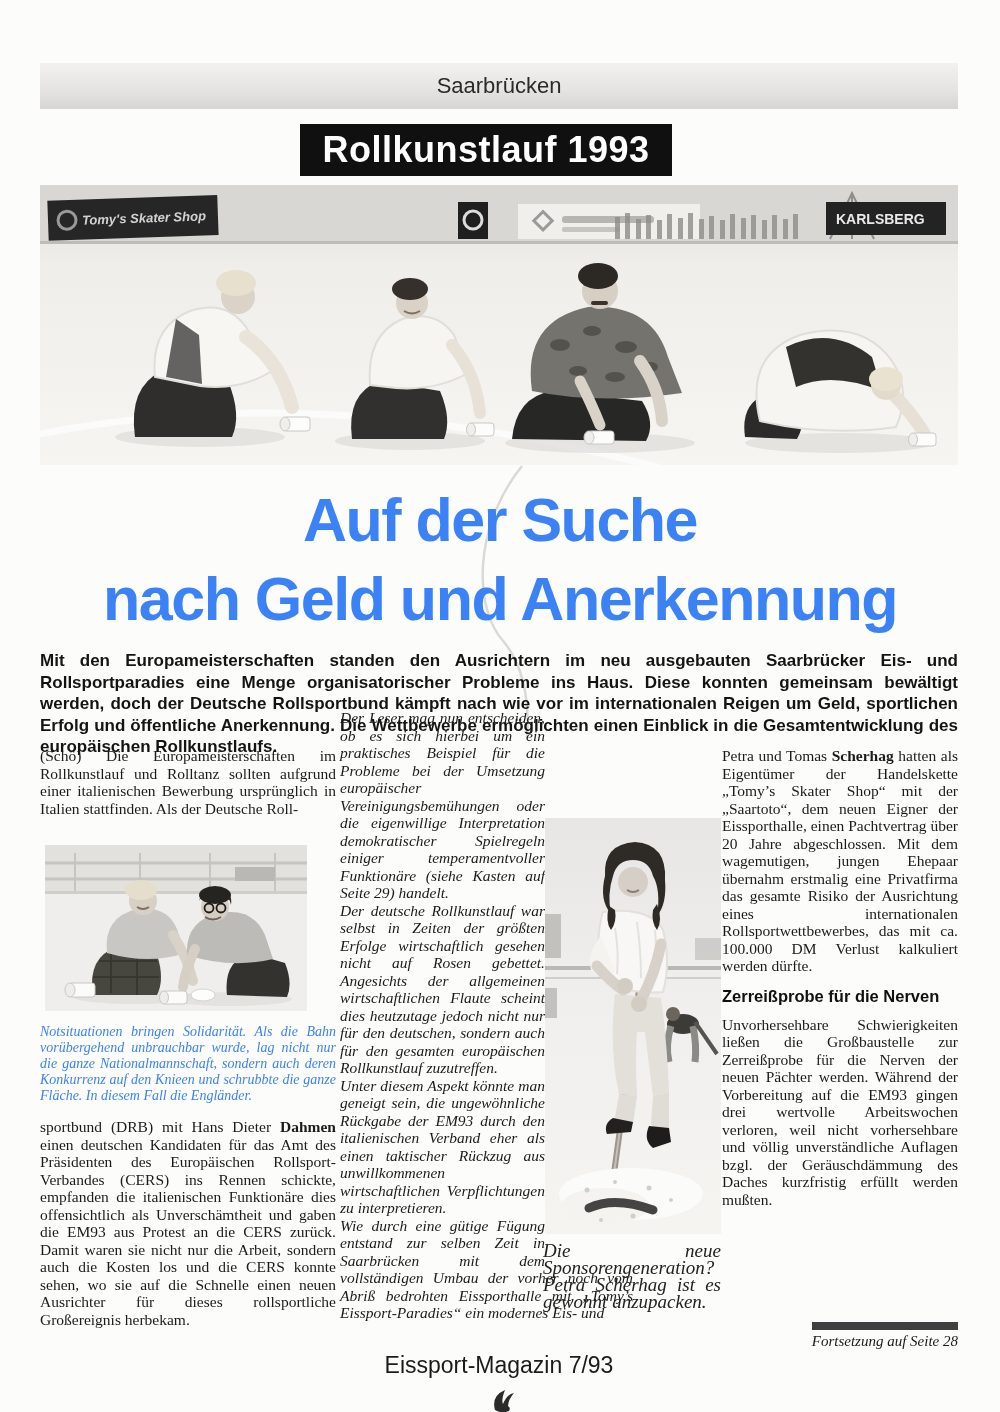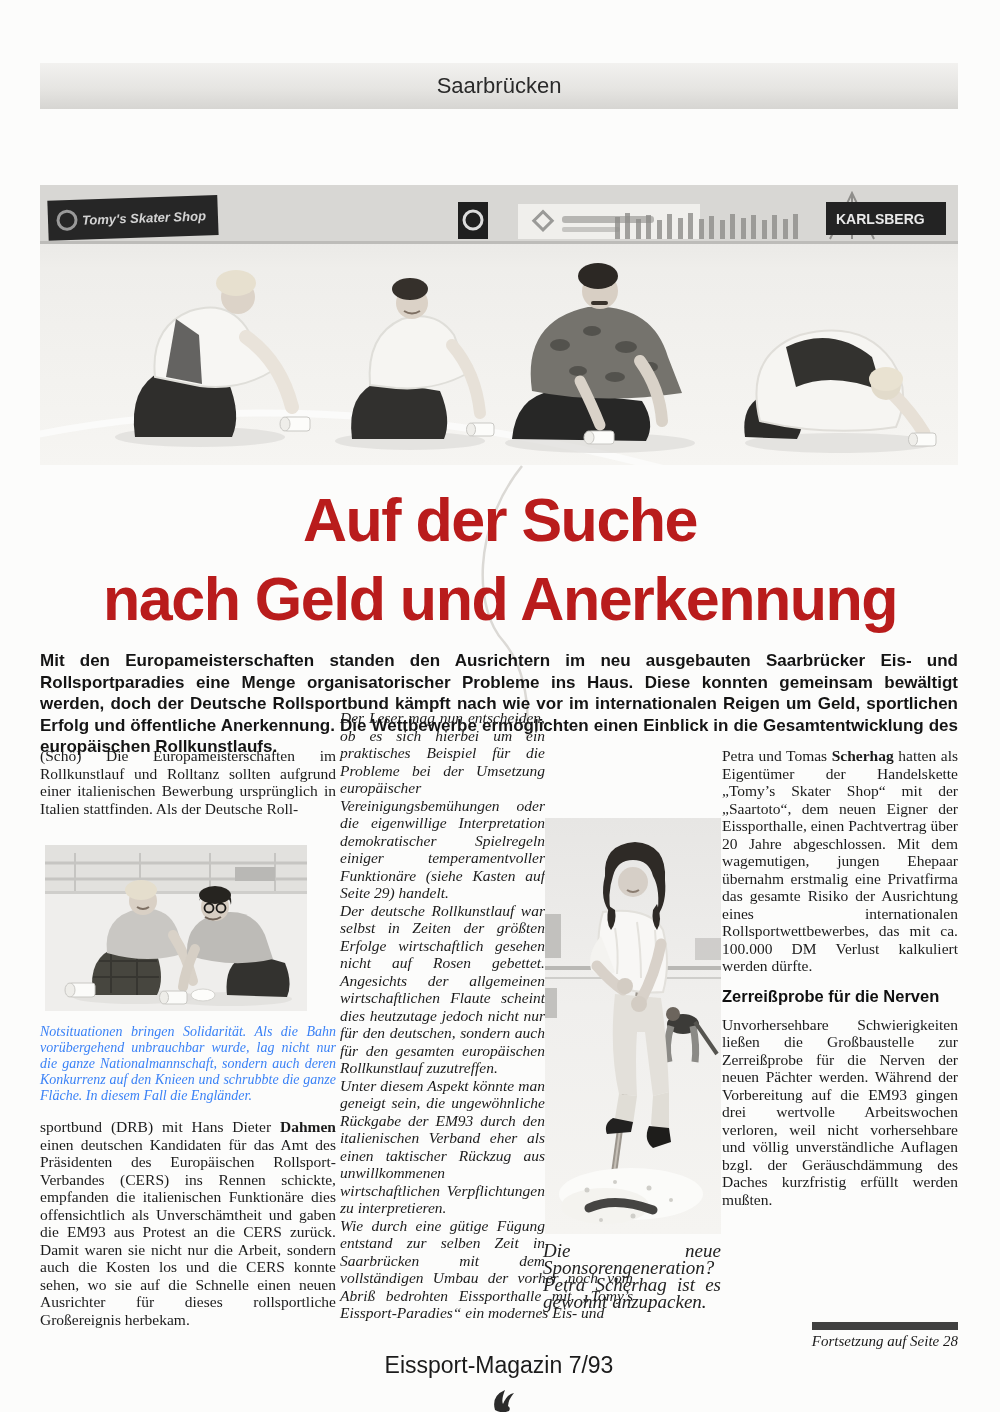--- a/index.html
+++ b/index.html
@@ -16,21 +16,21 @@
     font-family:"Liberation Sans",sans-serif;font-weight:bold;font-size:36px;letter-spacing:0.5px;}
 
   
   .top-photo{position:absolute;left:40px;top:185px;width:918px;height:280px;}
   .left-photo{position:absolute;left:45px;top:845px;width:262px;height:166px;}
   .mid-photo{position:absolute;left:545px;top:818px;width:176px;height:416px;}
   .photo svg{display:block;}
 
   
   .headline{position:absolute;left:0;top:487px;width:1000px;text-align:center;
-    font-family:"Liberation Sans",sans-serif;font-weight:bold;color:#b91c1c;letter-spacing:-1.5px;}
+    font-family:"Liberation Sans",sans-serif;font-weight:bold;color:#3b82f6;letter-spacing:-1.5px;}
   .headline .l1{font-size:61px;line-height:66px;}
   .headline .l2{font-size:61px;line-height:72px;padding-top:10px;}
 
   
   .intro{position:absolute;left:40px;top:650px;width:918px;
     font-family:"Liberation Sans",sans-serif;font-weight:bold;font-size:17px;line-height:21.5px;
     text-align:justify;color:#141414;}
 
   
   .col{position:absolute;font-size:15.5px;line-height:17.5px;text-align:justify;color:#1b1b1b;}
@@ -60,20 +60,23 @@
 </style>
 </head>
 <body>
 
 <div class="page">
 
   <div class="kicker-bar">
     <span>Saarbrücken</span>
   </div>
 
+  <div class="title-badge">
+    <span>Rollkunstlauf 1993</span>
+  </div>
 
   <div class="top-photo photo">
     <svg width="918" height="280" viewBox="0 0 918 280">
       <defs>
         <linearGradient id="floorg" x1="0" y1="0" x2="0" y2="1">
           <stop offset="0" stop-color="#e2e1de"></stop>
             <stop offset="0.3" stop-color="#efeeeb"></stop>
             <stop offset="1" stop-color="#f6f5f2"></stop>
         </linearGradient>
       </defs>

